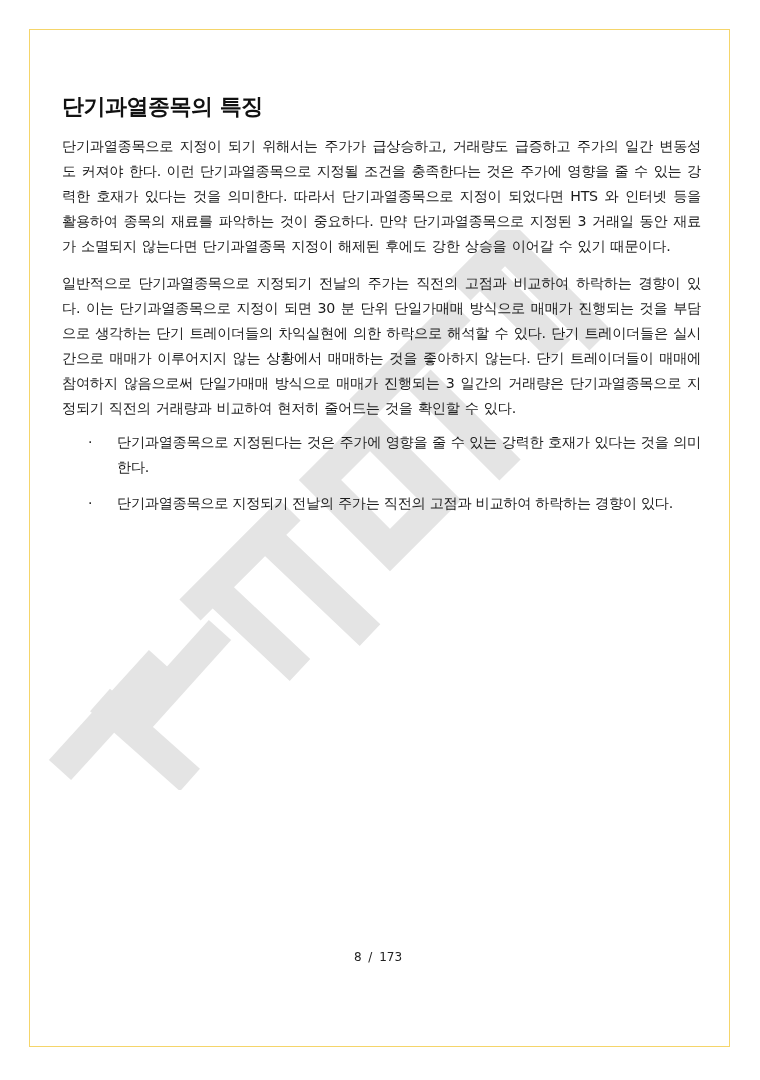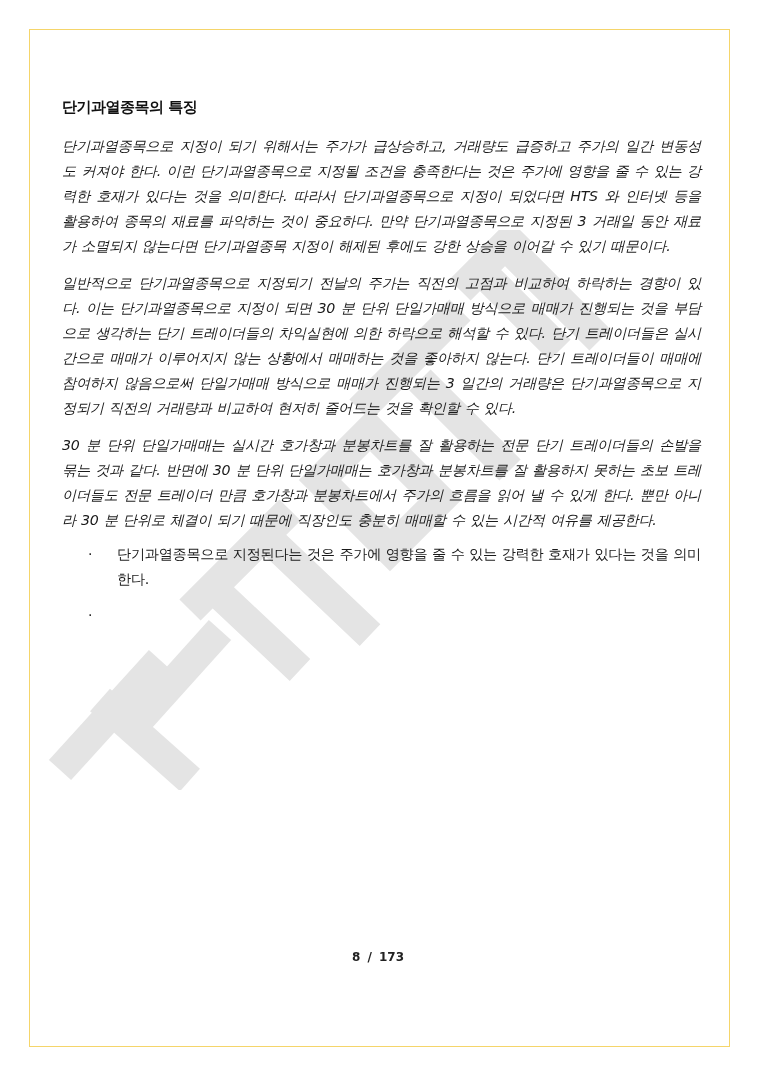--- a/index.html
+++ b/index.html
@@ -13,38 +13,37 @@
   }
   .watermark {
     position:absolute; left:40px; top:230px; width:720px; height:560px;
     pointer-events:none; z-index:0;
   }
   .watermark svg { width:100%; height:100%; }
   .content {
     position:absolute; left:62px; top:92px; width:639px; z-index:1;
   }
   .title {
-    font-size:15px; font-weight:bold; margin:0 0 12px 0; line-height:30px; letter-spacing:-0.5px; color:#111;
+    font-size:22px; font-weight:bold; margin:0 0 12px 0; line-height:30px; letter-spacing:-0.5px; color:#111;
   }
   .para {
     font-size:14.2px; line-height:25px; text-align:justify; margin:12px 0 9px 0; letter-spacing:-0.3px;
     word-spacing:1px;
-    font-style:italic;
   }
   .bullets { list-style:none; margin:0; padding:0 0 0 26px; }
   .bullet {
     position:relative; padding-left:29px; font-size:14.2px; line-height:25px; text-align:justify;
     margin:0 0 11px 0; letter-spacing:-0.3px;
   }
   .bullet-dot {
     position:absolute; left:0; top:0; font-size:14px;
   }
   .page-number {
     position:absolute; left:0; width:756px; top:950px; text-align:center;
-    font-size:12px; font-weight:bold; color:#222; word-spacing:3px;
+    font-size:12px; font-weight:normal; color:#222; word-spacing:3px;
   }
 </style>
 </head>
 <body>
 
 <div class="page-frame"></div>
 
 <div class="watermark">
   <svg viewBox="0 0 720 560">
     <g fill="none" stroke="#e4e4e4" stroke-width="30" stroke-linecap="butt" stroke-linejoin="miter">
@@ -55,25 +54,25 @@
       <path d="M320 180 L420 80 M380 150 L470 240"></path>
       <path d="M420 60 L480 0 M440 40 L520 120 M470 20 L560 110"></path>
     </g>
   </svg>
 </div>
 
 <div class="content">
   <h1 class="title">단기과열종목의 특징</h1>
   <p class="para">단기과열종목으로 지정이 되기 위해서는 주가가 급상승하고, 거래량도 급증하고 주가의 일간 변동성도 커져야 한다. 이런 단기과열종목으로 지정될 조건을 충족한다는 것은 주가에 영향을 줄 수 있는 강력한 호재가 있다는 것을 의미한다. 따라서 단기과열종목으로 지정이 되었다면 HTS 와 인터넷 등을 활용하여 종목의 재료를 파악하는 것이 중요하다. 만약 단기과열종목으로 지정된 3 거래일 동안 재료가 소멸되지 않는다면 단기과열종목 지정이 해제된 후에도 강한 상승을 이어갈 수 있기 때문이다.</p>
   <p class="para">일반적으로 단기과열종목으로 지정되기 전날의 주가는 직전의 고점과 비교하여 하락하는 경향이 있다. 이는 단기과열종목으로 지정이 되면 30 분 단위 단일가매매 방식으로 매매가 진행되는 것을 부담으로 생각하는 단기 트레이더들의 차익실현에 의한 하락으로 해석할 수 있다. 단기 트레이더들은 실시간으로 매매가 이루어지지 않는 상황에서 매매하는 것을 좋아하지 않는다. 단기 트레이더들이 매매에 참여하지 않음으로써 단일가매매 방식으로 매매가 진행되는 3 일간의 거래량은 단기과열종목으로 지정되기 직전의 거래량과 비교하여 현저히 줄어드는 것을 확인할 수 있다.</p>
-  <p class="para">30 분 단위 단일가매매는 실시간 호가창과 분봉차트를 잘 활용하는 전문 단기 트레이더들의 손발을 묶는 것과 같다. 반면에 30 분 단위 단일가매매는 호가창과 분봉차트를 잘 활용하지 못하는 초보 트레이더들도 전문 트레이더 만큼 호가창과 분봉차트에서 주가의 흐름을 읽어 낼 수 있게 한다. 뿐만 아니라 30 분 단위로 체결이 되기 때문에 직장인도 충분히 매매할 수 있는 시간적 여유를 제공한다.</p>
   <ul class="bullets">
     <li class="bullet">
       <span class="bullet-dot">·</span>
       <span>단기과열종목으로 지정된다는 것은 주가에 영향을 줄 수 있는 강력한 호재가 있다는 것을 의미한다.</span>
     </li>
     <li class="bullet">
       <span class="bullet-dot">·</span>
+      <span>단기과열종목으로 지정되기 전날의 주가는 직전의 고점과 비교하여 하락하는 경향이 있다.</span>
     </li>
   </ul>
 </div>
 
 <div class="page-number">8 / 173</div>
 
 </body></html>

